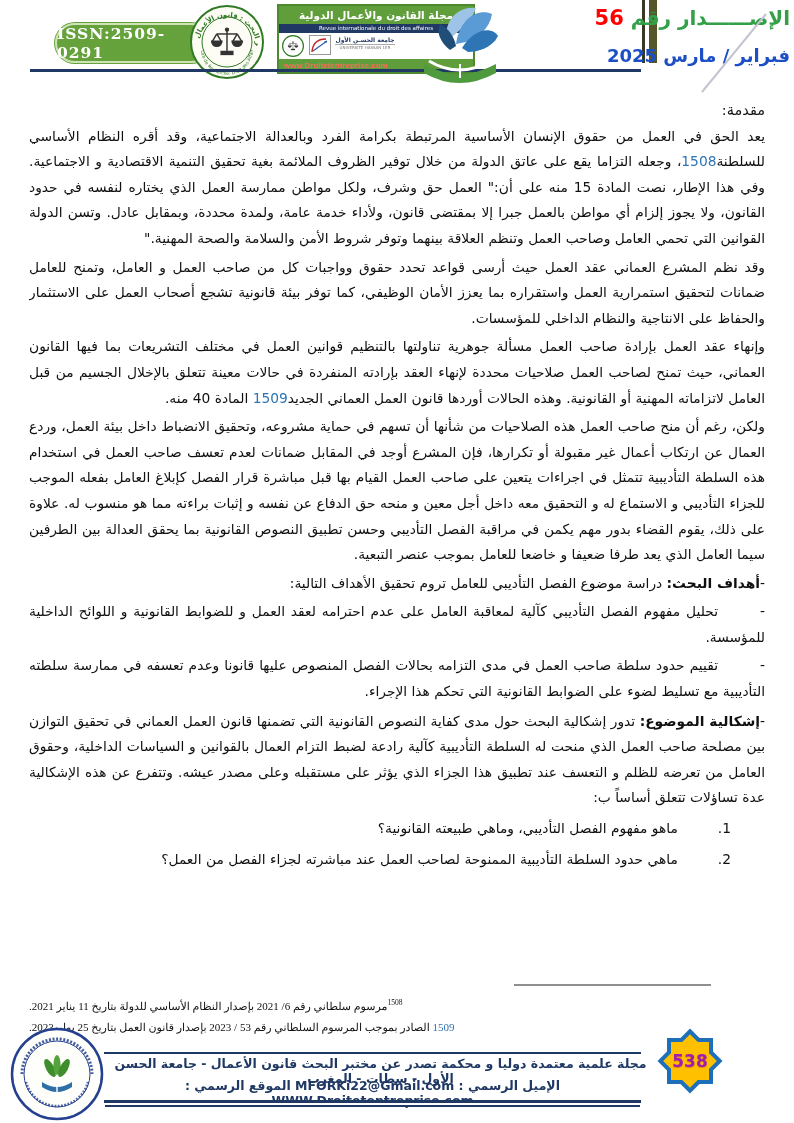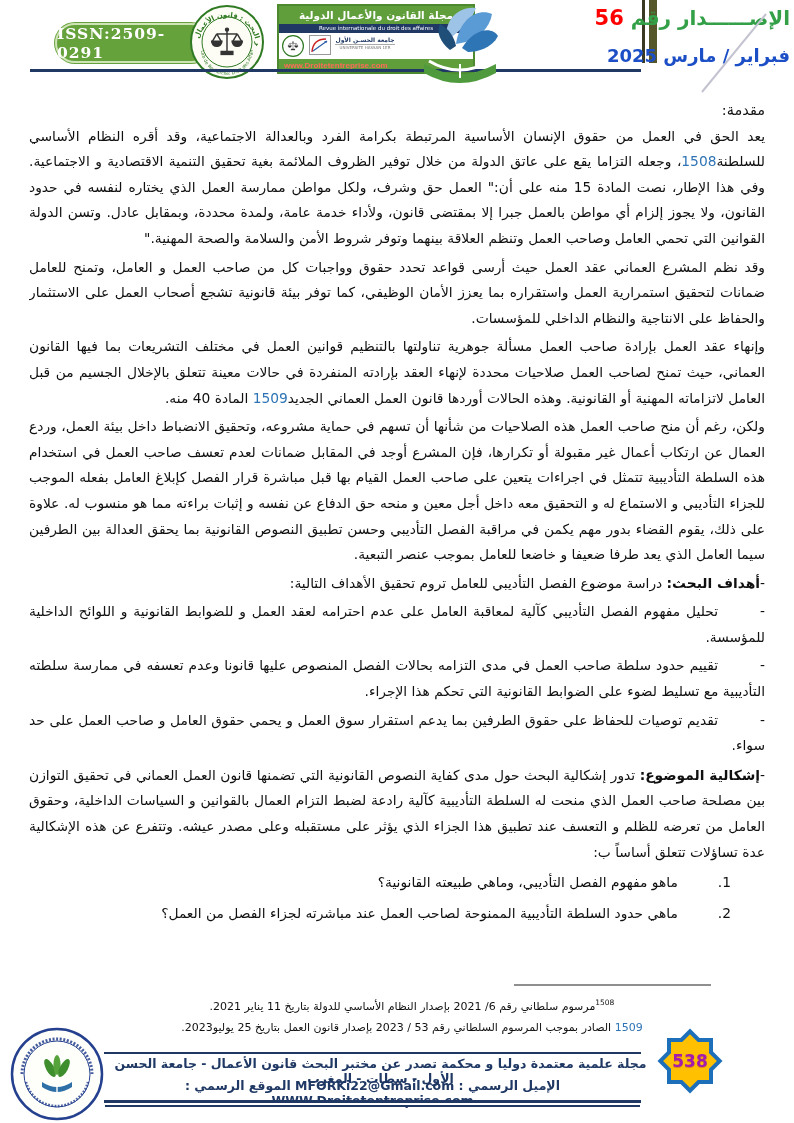--- a/index.html
+++ b/index.html
@@ -44,22 +44,22 @@
   .ref{color:#2E74B5;}
   .blabel{font-weight:bold;}
   .bullet{margin:3px 0 3px 0;}
   .dash{display:inline-block;}
   .gap{display:inline-block;width:42px;}
   .question{margin:5px 0 0 0;padding-right:34px;}
   .qgap{display:inline-block;width:40px;}
 
   
   .fn-sep{position:absolute;left:514px;top:984px;width:197px;height:2px;background:#8f8f8f;}
-  .footnotes{position:absolute;top:992px;right:14px;width:736px;direction:rtl;text-align:center;
-             font-size:11px;line-height:21px;color:#101010;}
+  .footnotes{position:absolute;top:992px;right:29px;width:736px;direction:rtl;text-align:left;
+             font-size:11px;line-height:21px;color:#101010;font-family:Liberation Serif, serif;}
   .fn-marker-sup{font-size:7.5px;vertical-align:super;}
   .fn-marker{color:#2E74B5;}
 
   
   .f-line-top{position:absolute;left:104px;top:1052px;width:537px;height:2px;background:#1F3864;}
   .f-text1{position:absolute;left:112px;top:1056px;width:537px;text-align:center;direction:rtl;
            color:#1F3864;font-weight:bold;font-size:12.5px;}
   .f-text2{position:absolute;left:104px;top:1078px;width:537px;text-align:center;direction:rtl;
            color:#1F3864;font-weight:bold;font-size:12.5px;}
   .f-line-bottom{position:absolute;left:104px;top:1100px;width:537px;height:3px;background:#1F3864;
@@ -168,21 +168,20 @@
     <p>وقد نظم المشرع العماني  عقد العمل حيث أرسى قواعد تحدد حقوق وواجبات كل من صاحب العمل و العامل، وتمنح للعامل ضمانات لتحقيق استمرارية العمل واستقراره بما يعزز الأمان الوظيفي، كما توفر بيئة قانونية تشجع أصحاب العمل على الاستثمار والحفاظ على الانتاجية والنظام الداخلي للمؤسسات.</p>
 
     <p><span>وإنهاء عقد العمل بإرادة صاحب العمل مسألة جوهرية تناولتها بالتنظيم قوانين العمل في مختلف التشريعات بما فيها القانون العماني، حيث تمنح لصاحب العمل  صلاحيات محددة لإنهاء العقد بإرادته المنفردة في حالات معينة  تتعلق بالإخلال الجسيم من قبل العامل لاتزاماته المهنية أو القانونية. وهذه الحالات أوردها قانون العمل العماني الجديد</span><span class="ref">1509</span><span> المادة 40 منه.</span></p>
 
     <p>ولكن، رغم أن منح صاحب العمل هذه الصلاحيات من شأنها أن تسهم في حماية مشروعه، وتحقيق الانضباط داخل بيئة العمل، وردع العمال عن ارتكاب أعمال غير مقبولة أو تكرارها، فإن المشرع أوجد في المقابل ضمانات لعدم تعسف صاحب العمل في استخدام هذه السلطة التأديبية تتمثل في اجراءات يتعين على صاحب العمل القيام بها قبل مباشرة قرار الفصل كإبلاغ العامل بفعله الموجب للجزاء التأديبي و الاستماع له و التحقيق معه داخل أجل معين و منحه حق الدفاع عن نفسه و إثبات براءته مما هو منسوب له. علاوة على ذلك، يقوم القضاء بدور مهم يكمن في مراقبة الفصل التأديبي وحسن تطبيق النصوص القانونية بما يحقق العدالة بين الطرفين سيما العامل الذي يعد طرفا ضعيفا و خاضعا للعامل بموجب عنصر التبعية.</p>
 
     <p><span>-</span><span class="blabel">أهداف البحث:</span><span> دراسة موضوع الفصل التأديبي للعامل تروم تحقيق الأهداف التالية:</span></p>
 
     <div class="bullet"><span class="dash">-</span><span class="gap"></span><span>تحليل مفهوم الفصل التأديبي كآلية لمعاقبة العامل على عدم احترامه لعقد العمل و للضوابط القانونية و اللوائح الداخلية للمؤسسة.</span></div>
     <div class="bullet"><span class="dash">-</span><span class="gap"></span><span>تقييم حدود سلطة صاحب العمل في مدى التزامه بحالات الفصل المنصوص عليها قانونا وعدم تعسفه في ممارسة سلطته التأديبية مع تسليط لضوء على الضوابط القانونية التي تحكم هذا الإجراء.</span></div>
-    <div class="bullet"><span class="dash">-</span><span class="gap"></span><span>تقديم توصيات للحفاظ على حقوق الطرفين بما يدعم استقرار سوق العمل و يحمي حقوق العامل و صاحب العمل على حد سواء.</span></div>
 
     <p style="margin-top:4px;"><span>-</span><span class="blabel">إشكالية الموضوع:</span><span> تدور إشكالية البحث حول مدى كفاية النصوص القانونية التي تضمنها قانون العمل العماني في تحقيق التوازن بين مصلحة صاحب العمل الذي منحت له السلطة التأديبية كآلية رادعة لضبط التزام العمال بالقوانين و السياسات الداخلية، وحقوق العامل من تعرضه للظلم و التعسف عند تطبيق هذا الجزاء الذي يؤثر على مستقبله وعلى مصدر عيشه. وتتفرع عن هذه الإشكالية عدة تساؤلات تتعلق أساساً ب:</span></p>
 
     <div class="question"><span>1.</span><span class="qgap"></span><span>ماهو مفهوم الفصل التأديبي، وماهي طبيعته القانونية؟</span></div>
     <div class="question"><span>2.</span><span class="qgap"></span><span>ماهي حدود السلطة التأديبية الممنوحة لصاحب العمل عند مباشرته لجزاء الفصل من العمل؟</span></div>
   </div>
 
   <div class="fn-sep"></div>
   <div class="footnotes">
     <div><sup class="fn-marker-sup">1508</sup><span>مرسوم سلطاني رقم 6/ 2021 بإصدار النظام الأساسي للدولة بتاريخ 11 يناير 2021.</span></div>

